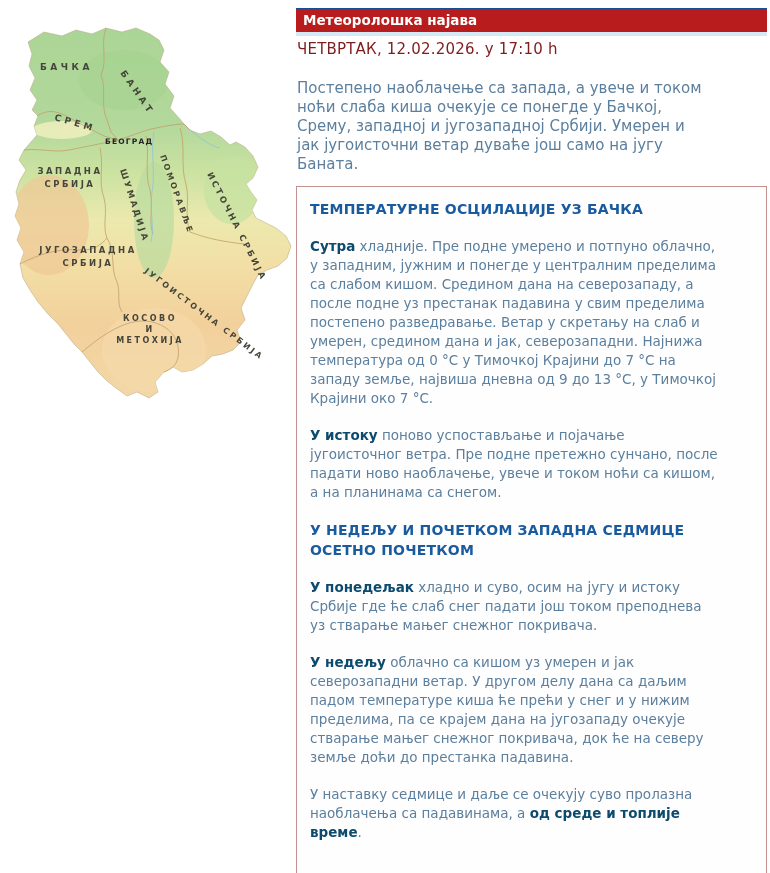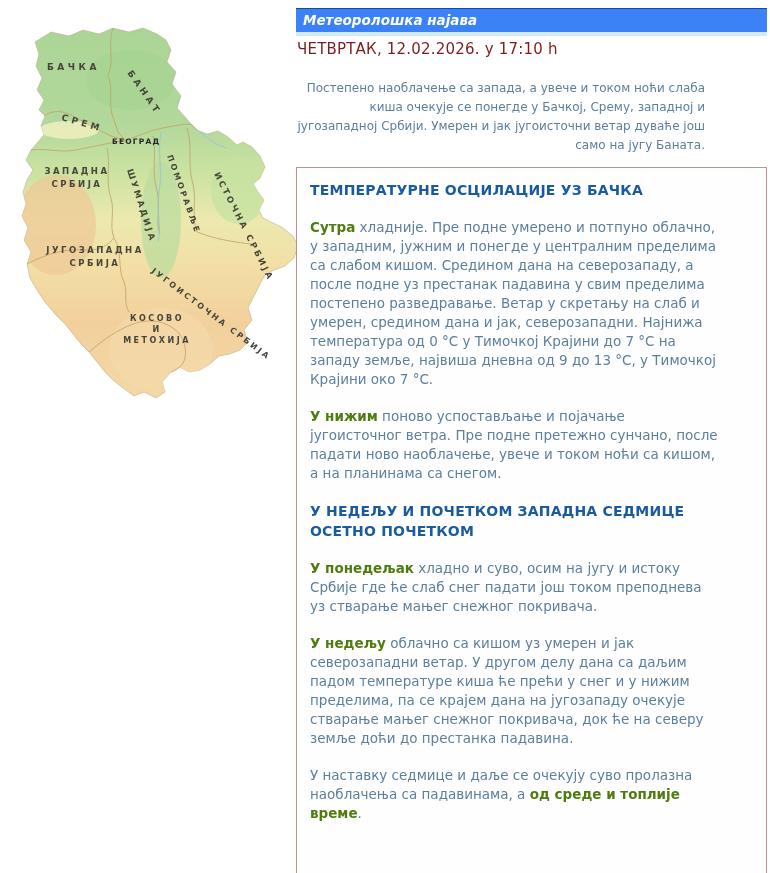--- a/index.html
+++ b/index.html
@@ -1,46 +1,46 @@
 <!DOCTYPE html>
 <html><head>
 <meta charset="utf-8">
 <style>
   html,body{margin:0;padding:0;}
   body{
     width:770px;height:873px;position:relative;overflow:hidden;
     background:#ffffff;
     font-family:"DejaVu Sans","Liberation Sans",sans-serif;
   }
-  .map-wrap{position:absolute;left:11px;top:20px;width:290px;height:410px;}
+  .map-wrap{position:absolute;left:4px;top:20px;width:290px;height:410px;}
   .content{position:absolute;left:296px;top:8px;width:471px;}
   .title-bar{
-    background:#3b82f6;border-top:1px solid #134e96;border-bottom:4px solid #d3e9f6;
-    color:#ffffff;font-weight:bold;font-size:13.5px;padding:3px 8px 4px 7px;font-style:italic;
+    background:#b91c1c;border-top:1px solid #134e96;border-bottom:4px solid #d3e9f6;
+    color:#ffffff;font-weight:bold;font-size:13.5px;padding:3px 8px 4px 7px;
   }
   .date-heading{
     color:#7f1d1d;font-size:15px;font-weight:normal;margin:4px 0 0 1px;letter-spacing:0.2px;
   }
   .intro{
-    color:#5b7f9e;font-size:12px;line-height:19px;margin:21px 0 12px 1px;width:408px;text-align:right;
+    color:#5b7f9e;font-size:15px;line-height:19px;margin:21px 0 12px 1px;width:408px;
   }
   .alert-box{
     border:1px solid #c49191;padding:12px 47px 14px 13px;min-height:720px;background:#fffefe;
   }
   .alert-box h2{
     color:#1a5a9e;font-size:14px;line-height:20px;margin:0;letter-spacing:0.2px;
   }
   .alert-box h3{
     color:#1a5a9e;font-size:14px;line-height:20px;margin:18px 0 0;letter-spacing:0.2px;
   }
   .alert-box p{
     color:#5b7f9e;font-size:13.5px;line-height:19px;margin:18px 0 0;width:408px;
   }
   .alert-box p .lead, .alert-box p .bold-tail{
-    color:#4d7c0f;font-weight:bold;
+    color:#0c4a6e;font-weight:bold;
   }
   svg text{
     font-family:"DejaVu Sans","Liberation Sans",sans-serif;
     font-weight:bold;fill:#45453a;
   }
   .lbl9{font-size:9px;letter-spacing:3.5px;}
   .lbl85{font-size:8.5px;letter-spacing:2.5px;}
   .lbl8{font-size:8px;letter-spacing:2.5px;}
   .lbl-bg{font-size:7.5px;letter-spacing:1.2px;fill:#23252b;}
 </style>
@@ -137,21 +137,21 @@
   <div class="alert-box">
     <h2>
       <span>ТЕМПЕРАТУРНЕ ОСЦИЛАЦИЈЕ УЗ БАЧКА</span><br>
     </h2>
 
     <p>
       <span class="lead">Сутра</span><span> хладније. Пре подне умерено и потпуно облачно, у западним, јужним и понегде у централним пределима са слабом кишом. Средином дана на северозападу, а после подне уз престанак падавина у свим пределима постепено разведравање. Ветар у скретању на слаб и умерен, средином дана и јак, северозападни. Најнижа температура од 0 °C у Тимочкој Крајини до 7 °C на западу земље, највиша дневна од 9 до 13 °C, у Тимочкој Крајини око 7 °C.</span>
     </p>
 
     <p>
-      <span class="lead">У нижим</span><span> поново успостављање и појачање југоисточног ветра. Пре подне претежно сунчано, после падати ново наоблачење, увече и током ноћи са кишом, а на планинама са снегом.</span>
+      <span class="lead">У истоку</span><span> поново успостављање и појачање југоисточног ветра. Пре подне претежно сунчано, после падати ново наоблачење, увече и током ноћи са кишом, а на планинама са снегом.</span>
     </p>
 
     <h3>
       <span>У НЕДЕЉУ И ПОЧЕТКОМ ЗАПАДНА СЕДМИЦЕ</span><br>
       <span>ОСЕТНО ПОЧЕТКОМ</span>
     </h3>
 
     <p>
       <span class="lead">У понедељак</span><span> хладно и суво, осим на југу и истоку Србије где ће слаб снег падати још током преподнева уз стварање мањег снежног покривача.</span>
     </p>

